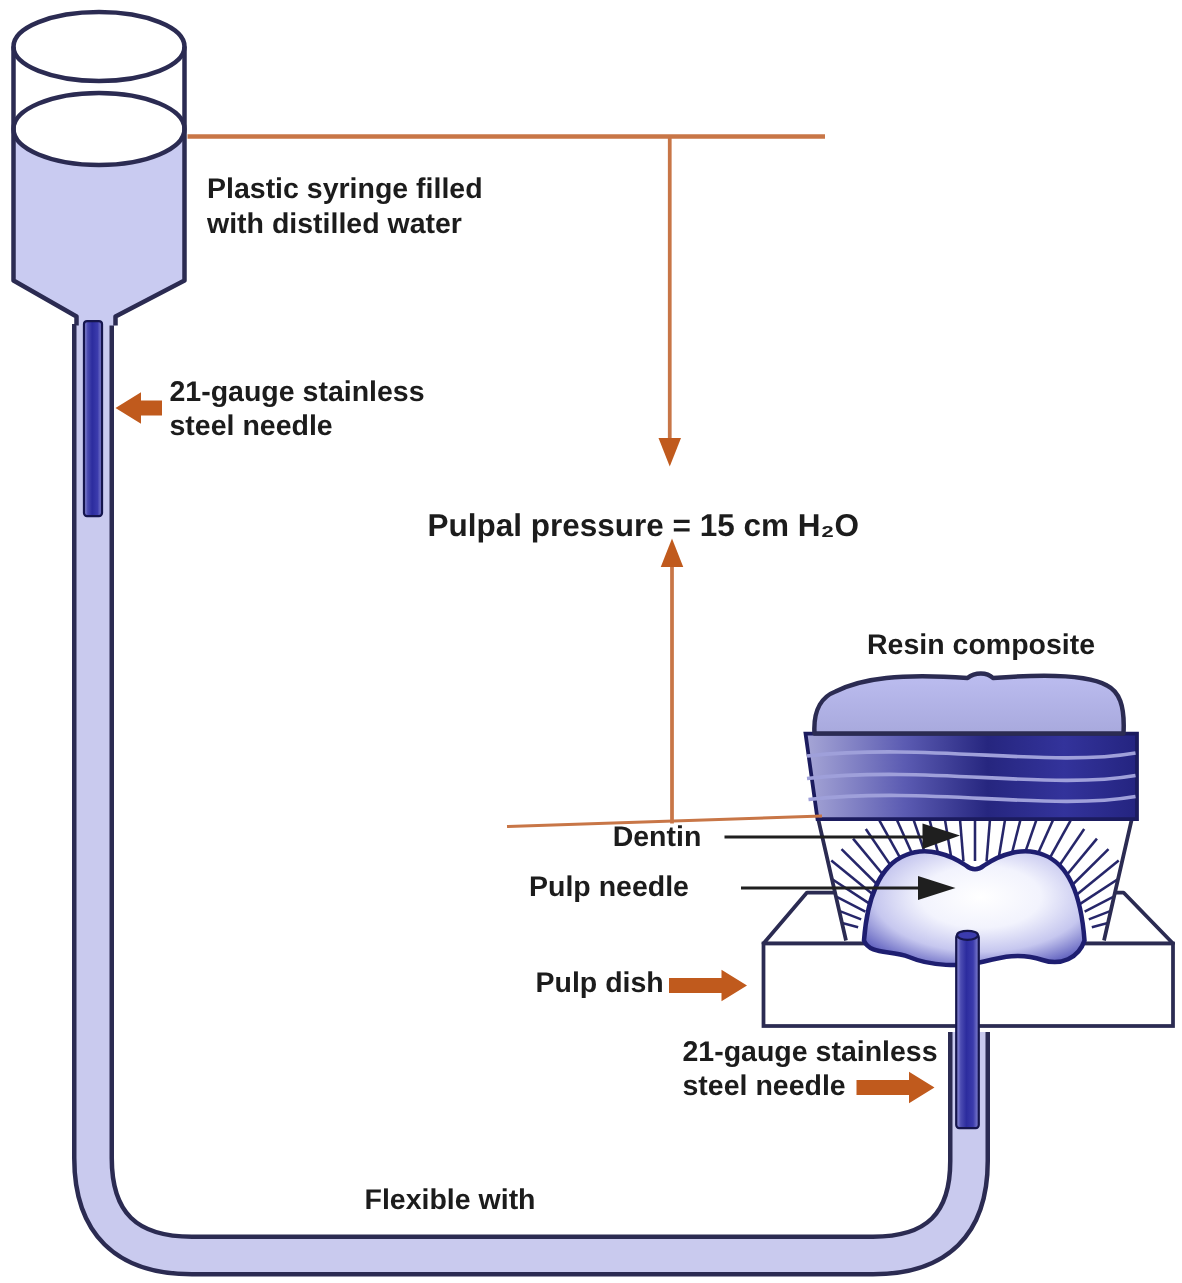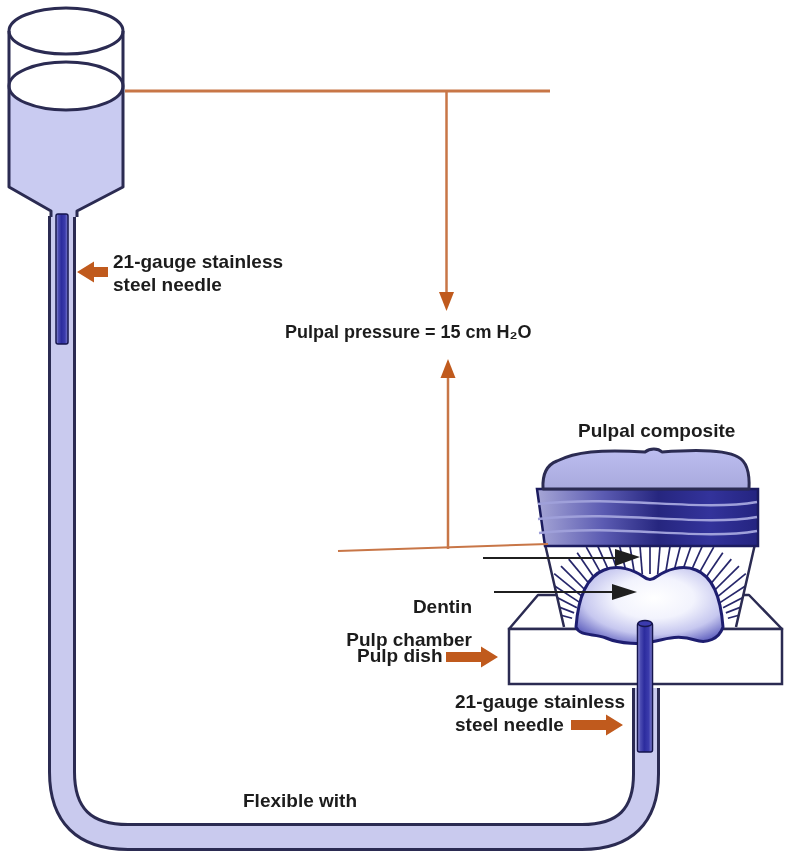--- a/index.html
+++ b/index.html
@@ -5,22 +5,22 @@
   html,body{margin:0;padding:0;background:#ffffff;}
   #stage{
     position:relative;width:788px;height:855px;background:#ffffff;overflow:hidden;
     font-family:"Liberation Sans","DejaVu Sans",sans-serif;
   }
   #drawing{position:absolute;left:0;top:0;}
   .lbl{
     position:absolute;color:var(--text,#1c1c1c);font-weight:700;font-size:19px;
     line-height:1.22;white-space:pre-line;
   }
-  .lbl.right{text-align:right;margin-top:48px;}
-  #lbl-pressure{font-size:18px;}
+  .lbl.right{text-align:center;}
+  #lbl-pressure{font-size:21px;margin-top:16px;}
 </style>
 </head>
 <body>
 
 <div id="stage">
 
   <svg id="drawing" width="788" height="855" viewBox="0 0 788 855">
     <defs>
       <linearGradient id="gradNeedle" x1="0" y1="0" x2="1" y2="0">
         <stop offset="0" stop-color="#9a9ade"></stop>
@@ -137,31 +137,33 @@
     </g>
     <g>
       <line x1="448" y1="377" x2="448" y2="549" style="stroke:var(--orange-line)" stroke-width="2.5"></line>
       <polygon points="448,359 440.5,378 455.5,378" style="fill:var(--orange)"></polygon>
     </g>
     <polygon points="77,272 94,261.5 94,267 108,267 108,277 94,277 94,282.5" style="fill:var(--orange)"></polygon>
     <polygon points="498,657 481,646.5 481,652 446,652 446,662 481,662 481,667.5" style="fill:var(--orange)"></polygon>
     <polygon points="623,725 606,714.5 606,720 571,720 571,730 606,730 606,735.5" style="fill:var(--orange)"></polygon>
   </svg>
 
+  <div class="lbl" id="lbl-syringe" style="left:138px;top:115px;">Plastic syringe filled
+with distilled water</div>
 
   <div class="lbl" style="left:113px;top:250px;">21-gauge stainless
 steel needle</div>
 
   <div class="lbl" id="lbl-pressure" style="left:285px;top:322px;">Pulpal pressure = 15 cm H₂O</div>
 
-  <div class="lbl" style="left:578px;top:419px;">Pulpal composite</div>
+  <div class="lbl" style="left:578px;top:419px;">Resin composite</div>
 
   <div class="lbl right" style="left:404px;top:547px;width:68px;">Dentin</div>
 
-  <div class="lbl right" style="left:340px;top:580px;width:132px;">Pulp chamber</div>
+  <div class="lbl right" style="left:340px;top:580px;width:132px;">Pulp needle</div>
 
   <div class="lbl" style="left:357px;top:644px;">Pulp dish</div>
 
   <div class="lbl" style="left:455px;top:690px;">21-gauge stainless
 steel needle</div>
 
   <div class="lbl" style="left:243px;top:789px;">Flexible with</div>
 </div>
 
 </body></html>

